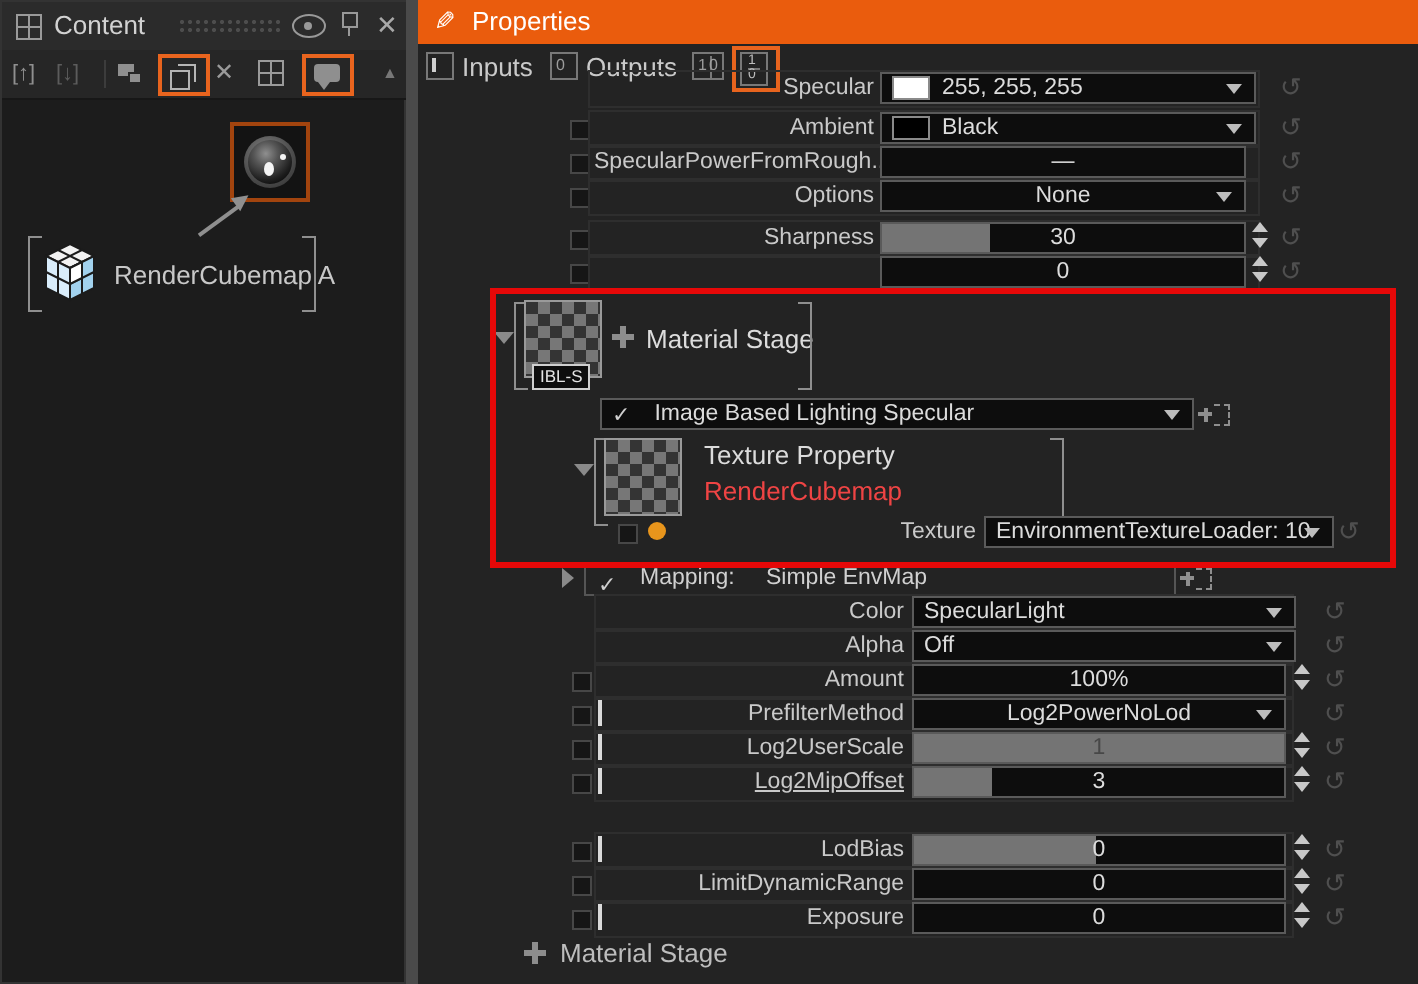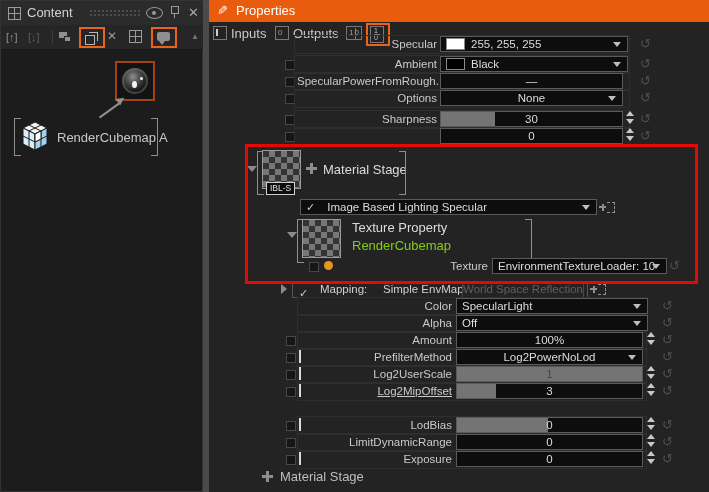--- a/index.html
+++ b/index.html
@@ -81,21 +81,21 @@
   .tico{position:absolute;width:12px;height:12px;border:1px solid #787878;}
   .tico.t1::before{content:"";position:absolute;left:2px;top:2px;width:2px;height:7px;background:#cfcfcf;}
   .tico.t2::before{content:"0";position:absolute;left:2px;top:1px;font-size:8px;color:#9c9c9c;}
   .tico.t3{width:14px;}
   .tico.t3::before{content:"1";position:absolute;left:2px;top:1px;font-size:8px;color:#9c9c9c;border-right:1px solid #787878;padding-right:2px;height:11px;}
   .tico.t3::after{content:"0";position:absolute;right:2px;top:1px;font-size:8px;color:#9c9c9c;}
   .tico.t4{height:15px;}
   .tico.t4::before{content:"1";position:absolute;left:3px;top:0px;font-size:7px;color:#bdbdbd;border-bottom:1px solid #787878;width:6px;}
   .tico.t4::after{content:"0";position:absolute;left:3px;top:7px;font-size:7px;color:#bdbdbd;}
   .tag{position:absolute;background:#0d0d0d;border:1px solid #cfcfcf;color:#e3e3e3;font-size:8.5px;line-height:9px;padding:1px 3px;}
-  .subtle{color:#84cc16;}
+  .subtle{color:#ef4444;}
   .wsr{position:absolute;border:1px solid #464646;color:#5f5f5f;font-size:11.5px;line-height:15px;text-align:center;}
   #red-box{position:absolute;left:245px;top:144px;width:447px;height:134px;border:3px solid #e60808;z-index:5;pointer-events:none;}
 </style>
 </head>
 <body>
 
 <div id="app">
 
   <div id="content-panel">
     <div id="content-header">
@@ -271,21 +271,20 @@
       <span class="reset" style="left:459px;top:1px;"></span>
     </div>
 
     <div class="abs" style="left:0;top:281px;width:500px;height:17px;">
       <span class="abs triR" style="left:72px;top:3px;"></span>
       <span class="abs" style="left:83px;top:0;width:294px;height:15px;border:1px solid #555;">
         <span class="check" style="position:absolute;left:6px;top:1px;"></span>
         <span class="abs" style="left:27px;top:1px;color:#d0d0d0;font-size:11.5px;">Mapping:</span>
         <span class="abs" style="left:90px;top:1px;color:#d0d0d0;font-size:11.5px;">Simple EnvMap</span>
       </span>
-      <span class="wsr" style="left:253px;top:0;width:120px;height:15px;">World Space Reflection</span>
       <span class="conn" style="left:381px;top:2px;">
           <i class="br"></i>
         </span>
     </div>
 
     <div class="abs" style="left:0;top:298px;width:500px;height:17px;">
       <span class="rowframe" style="left:88px;top:-1px;width:348px;height:17px;"></span>
       <span class="lab" style="left:97px;top:0;width:146px;">Color</span>
       <span class="fld left" style="left:247px;top:0;width:185px;">
         <span class="val">SpecularLight</span>

